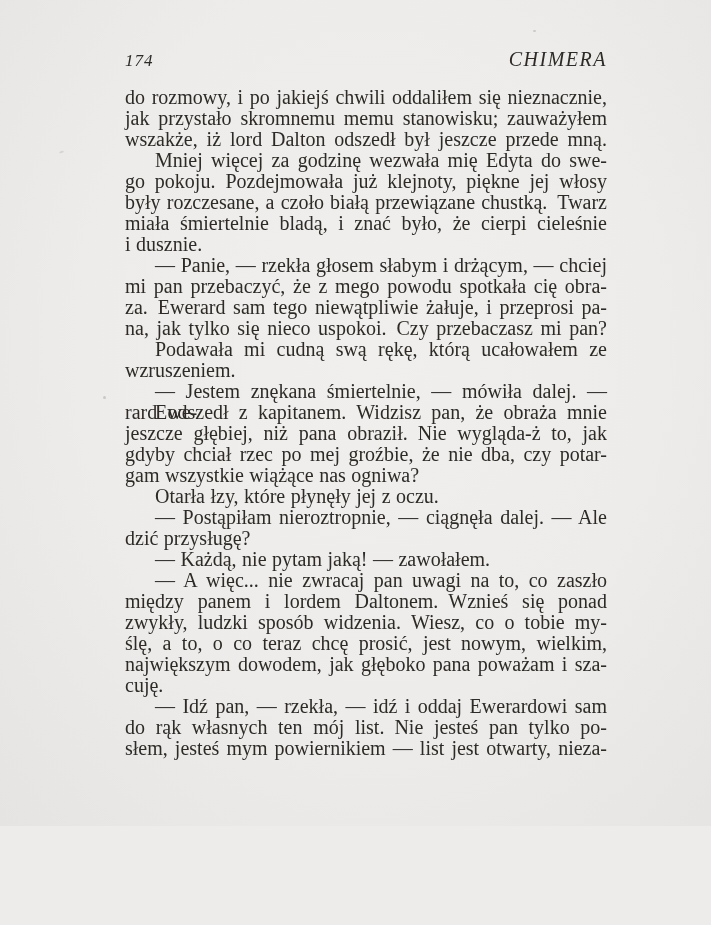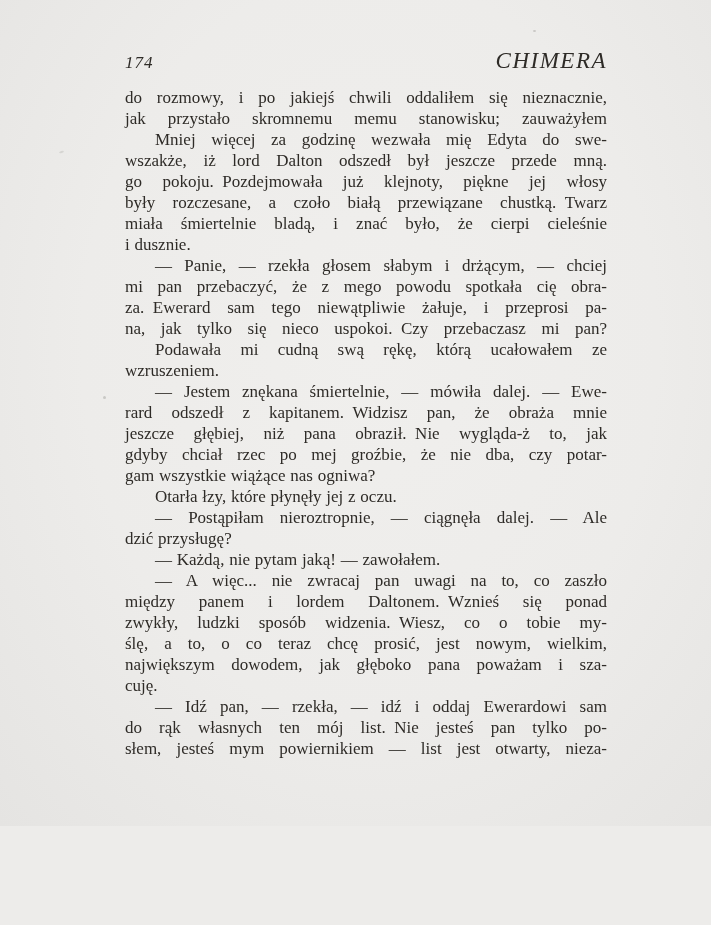--- a/index.html
+++ b/index.html
@@ -24,29 +24,29 @@
     top:48px;left:125px;width:482px;
     display:flex;justify-content:space-between;align-items:baseline;
   }
   .pagenum{
     font-style:italic;
     font-size:17px;
     letter-spacing:1px;
   }
   .journal{
     font-style:italic;
-    font-size:23px;
+    font-size:20px;
     letter-spacing:1.5px;
   }
   .textblock{
     position:absolute;
     top:87px;left:125px;width:482px;
   }
   .line{
-    font-size:17px;
+    font-size:20px;
     line-height:21px;
     height:21px;
     white-space:normal;
     text-align:left;
     word-spacing:0.5px;
     color:var(--ink);
   }
   .line.just{
     text-align:justify;
     text-align-last:justify;
@@ -69,22 +69,22 @@
 <div class="page">
 
   <div class="running-head">
     <span class="pagenum">174</span>
     <span class="journal">CHIMERA</span>
   </div>
 
   <div class="textblock">
       <div class="line just">do rozmowy, i po jakiejś chwili oddaliłem się nieznacznie,</div>
       <div class="line just">jak przystało skromnemu memu stanowisku; zauważyłem</div>
+      <div class="line just">wszakże, iż lord Dalton odszedł był jeszcze przede mną.</div>
       <div class="line indent just">Mniej więcej za godzinę wezwała mię Edyta do swe-</div>
-      <div class="line just">wszakże, iż lord Dalton odszedł był jeszcze przede mną.</div>
       <div class="line just">go pokoju. Pozdejmowała już klejnoty, piękne jej włosy</div>
       <div class="line just">były rozczesane, a czoło białą przewiązane chustką. Twarz</div>
       <div class="line just">miała śmiertelnie bladą, i znać było, że cierpi cieleśnie</div>
       <div class="line">i dusznie.</div>
       <div class="line indent just">— Panie, — rzekła głosem słabym i drżącym, — chciej</div>
       <div class="line just">mi pan przebaczyć, że z mego powodu spotkała cię obra-</div>
       <div class="line just">za. Ewerard sam tego niewątpliwie żałuje, i przeprosi pa-</div>
       <div class="line just">na, jak tylko się nieco uspokoi. Czy przebaczasz mi pan?</div>
       <div class="line indent just">Podawała mi cudną swą rękę, którą ucałowałem ze</div>
       <div class="line">wzruszeniem.</div>

